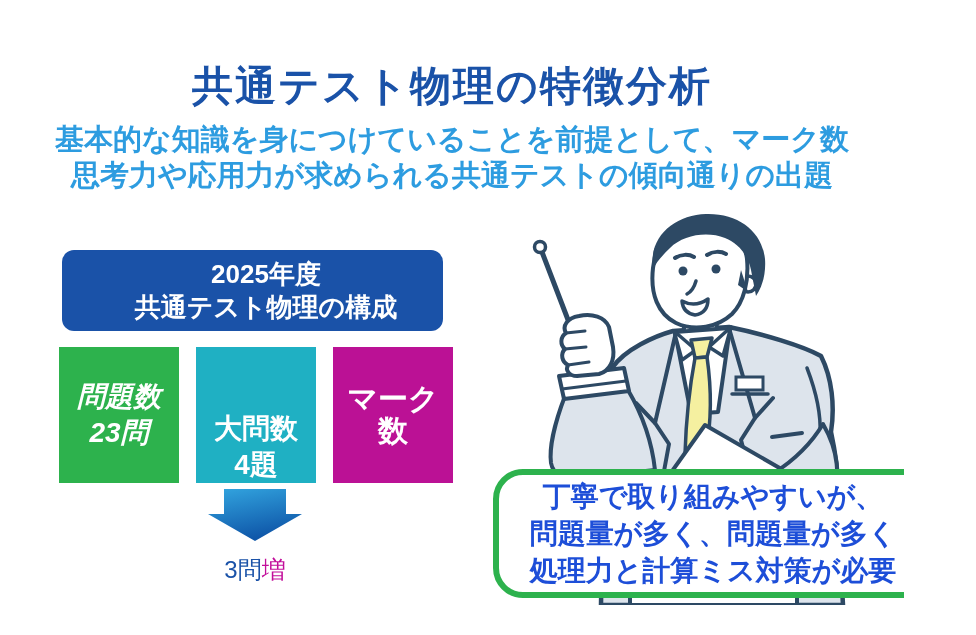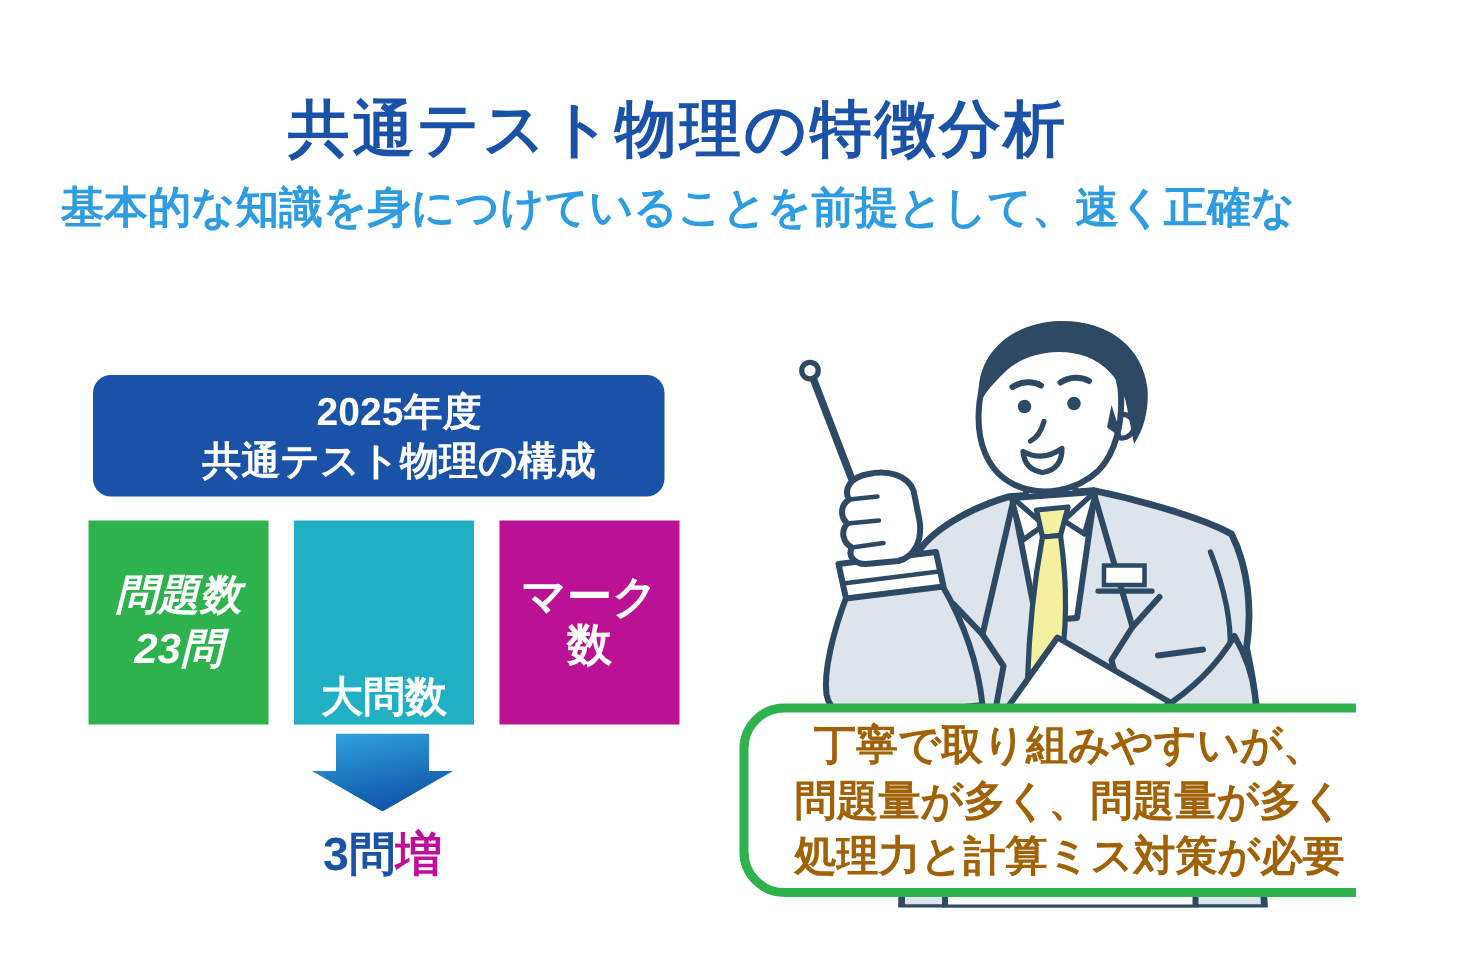--- a/index.html
+++ b/index.html
@@ -38,56 +38,58 @@
   .stat-green   { background:#2db24d;font-style:italic; }
   .stat-teal    { background:#1fb0c3;justify-content:flex-end; }
   .stat-magenta { background:#bb1195; }
   .stat-label { font-size:28px; line-height:36px; }
   .stat-value { font-size:28px; line-height:36px; }
   .stat-label-sm { font-size:30px; line-height:32px; }
   .stat-value-lg { font-size:31px; line-height:38px; }
   .arrow-wrap { position:absolute; left:208px; top:489px; width:94px; height:52px; }
   .change-note {
     position:absolute; left:155px; top:551px; width:200px;
-    text-align:center; font-size:31px; font-weight:bold; line-height:38px;
+    text-align:center; font-size:24px; font-weight:normal; line-height:38px;
   }
   .note-count { color:#1a52a8; }
   .note-dir { color:#c20d9a; }
   .illustration { position:absolute; left:505px; top:210px; width:450px; height:395px; z-index:1; }
   .callout {
     position:absolute; left:493px; top:469px; width:440px; height:129px;
     background:#ffffff; border:6px solid #2db24d; border-radius:30px;
     z-index:2; display:flex; flex-direction:column; justify-content:center;
-    text-align:center; color:#a16207; font-weight:bold;
+    text-align:center; color:#1d4ed8; font-weight:bold;
     font-size:28px; line-height:37px;
   }
 </style>
 </head>
 <body>
 
 <div class="stage">
 
   <div class="title">共通テスト物理の特徴分析</div>
 
   <div class="subtitle">
-    <div>基本的な知識を身につけていることを前提として、速く正確な</div>
+    <div>基本的な知識を身につけていることを前提として、マーク数</div>
+    <div>思考力や応用力が求められる共通テストの傾向通りの出題</div>
   </div>
 
   <div class="comp-header">
     <div>2025年度</div>
     <div>共通テスト物理の構成</div>
   </div>
 
   <div class="stats">
     <div class="stat-box stat-green">
       <div class="stat-label">問題数</div>
       <div class="stat-value">23問</div>
     </div>
     <div class="stat-box stat-teal">
       <div class="stat-label">大問数</div>
+      <div class="stat-value">4題</div>
     </div>
     <div class="stat-box stat-magenta">
       <div class="stat-label stat-label-sm">マーク数</div>
     </div>
   </div>
 
   <div class="arrow-wrap">
     <svg width="94" height="52" viewBox="0 0 94 52">
       <defs>
         <linearGradient id="arrowGrad" x1="0" y1="0" x2="0.35" y2="1">

